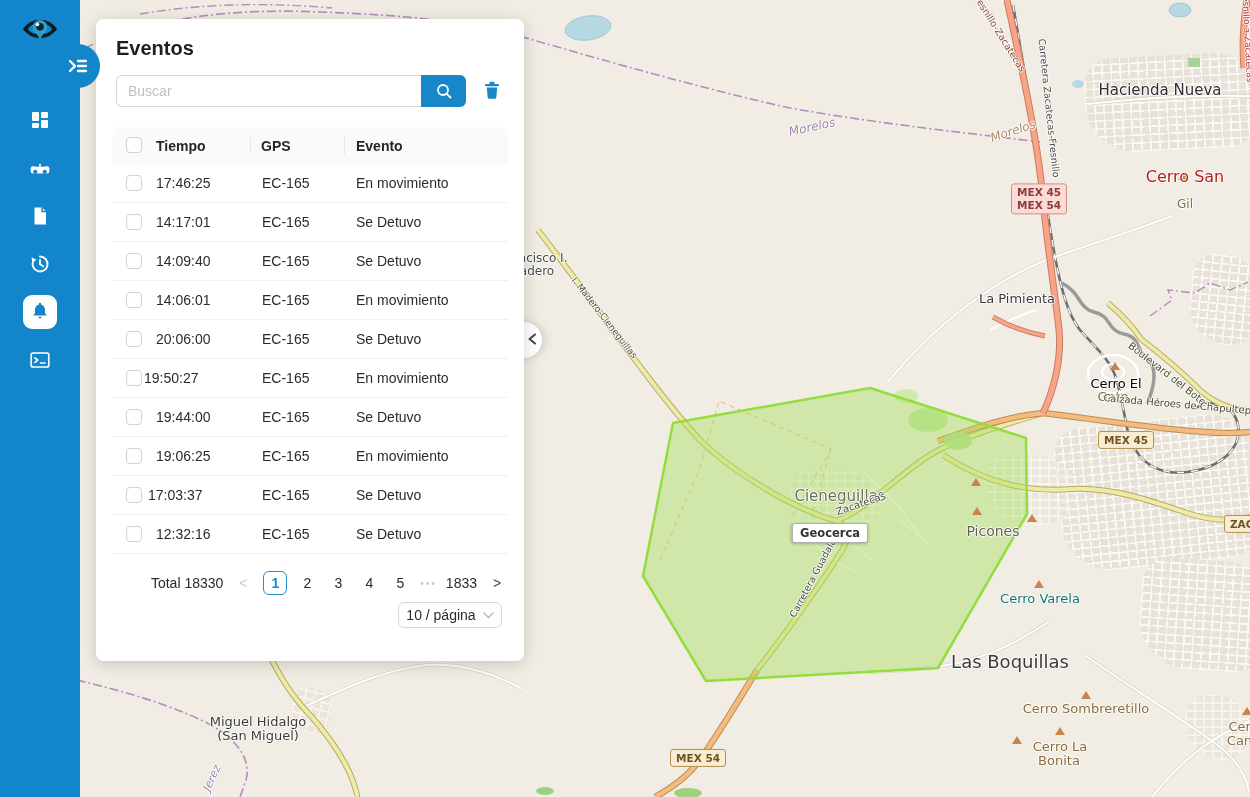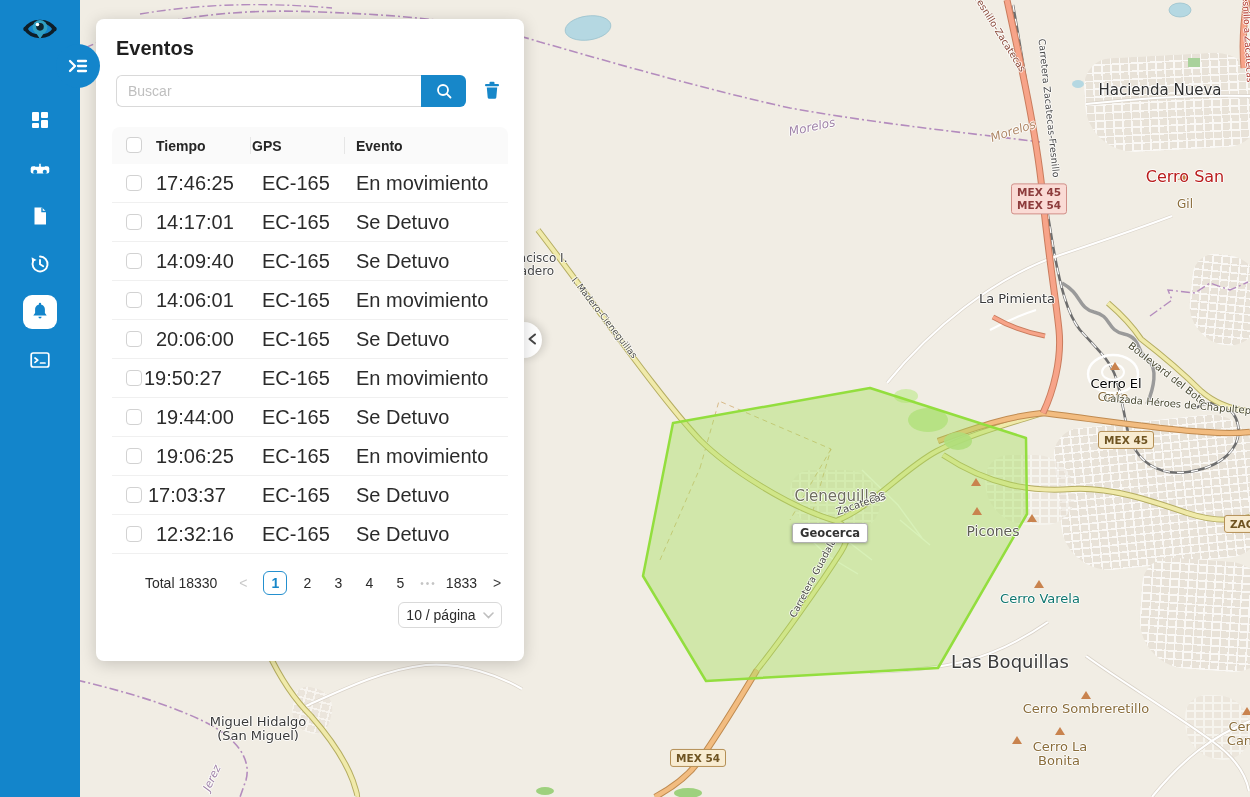--- a/index.html
+++ b/index.html
@@ -42,21 +42,21 @@
 .search-input{width:305px;height:32px;border:1px solid #d9d9d9;border-right:none;border-radius:6px 0 0 6px;
  padding:0 11px;font-size:14px;color:#333;outline:none;font-family:"Liberation Sans",sans-serif}
 .search-input::placeholder{color:#bfbfbf}
 .search-btn{width:45px;height:32px;background:#1787c9;border:none;border-radius:0 6px 6px 0;
  display:flex;align-items:center;justify-content:center;cursor:pointer}
 .trash-btn{position:absolute;left:386px;top:62px;width:20px;height:20px;background:none;border:none;cursor:pointer}
 .thead{position:absolute;left:16px;right:16px;top:108px;height:37px;background:#fafafa;border-radius:8px 8px 0 0}
 .hc{position:absolute;top:50%;transform:translateY(-50%);font-size:14px;font-weight:600;color:#262626}
 .hdiv{position:absolute;top:10px;width:1px;height:17px;background:#e6e6e6}
 .trow{position:absolute;left:16px;right:16px;height:39px;border-bottom:1px solid #f0f0f0;cursor:pointer}
-.tc{position:absolute;top:50%;transform:translateY(-50%);font-size:20px;color:#2b2b2b}
+.tc{position:absolute;top:50%;transform:translateY(-50%);font-size:14px;color:#2b2b2b}
 .cb{position:absolute;left:14px;top:11px;width:16px;height:16px;border:1px solid #d2d2d2;border-radius:4px;background:#fff;cursor:pointer}
 .cb-h{top:10px}
 .pager{position:absolute;left:16px;right:16px;top:551px;height:26px;display:flex;align-items:center;
  justify-content:flex-end;gap:9px;font-size:14px;color:#2b2b2b}
 .pg-item{min-width:22px;height:24px;line-height:24px;text-align:center;cursor:pointer;border-radius:6px}
 .pg-active{border:1px solid #2490cf;color:#1787c9;font-weight:600;min-width:24px;line-height:22px}
 .pg-prev{color:#c9c9c9}
 .pg-next{color:#3f3f3f}
 .pg-dots{color:#c4c4c4;font-size:10px;letter-spacing:2px;cursor:pointer}
 .size-select{position:absolute;right:22px;top:583px;width:104px;height:26px;border:1px solid #d9d9d9;border-radius:6px;
@@ -242,21 +242,21 @@
       <svg width="16" height="18" viewBox="0 0 16 18" fill="#1787c9">
           <rect x="1" y="3" width="14" height="2.2" rx="1"></rect>
           <path d="M5.5,3 v-1.2 a1,1 0 0 1 1,-1 h3 a1,1 0 0 1 1,1 V3 z"></path>
           <path d="M2.8,6.4 h10.4 l-.9,10 a1.6,1.6 0 0 1 -1.6,1.4 H5.3 a1.6,1.6 0 0 1 -1.6,-1.4 z"></path>
         </svg>
     </button>
 
     <div class="thead">
       <span class="cb cb-h"></span>
       <span class="hc" style="left:44px">Tiempo</span>
-      <span class="hc" style="left:140px">GPS</span>
+      <span class="hc" style="left:149px">GPS</span>
       <span class="hc" style="left:244px">Evento</span>
       <span class="hdiv" style="left:138px"></span>
       <span class="hdiv" style="left:232px"></span>
     </div>
 
     <div class="trow" style="top:145px">
       <span class="cb"></span>
       <span class="tc" style="left:44px">17:46:25</span>
       <span class="tc" style="left:150px">EC-165</span>
       <span class="tc" style="left:244px">En movimiento</span>
@@ -310,21 +310,21 @@
       <span class="tc" style="left:244px">Se Detuvo</span>
     </div>
     <div class="trow" style="top:496px">
       <span class="cb"></span>
       <span class="tc" style="left:44px">12:32:16</span>
       <span class="tc" style="left:150px">EC-165</span>
       <span class="tc" style="left:244px">Se Detuvo</span>
     </div>
 
     <div class="pager">
-      <span style="margin-right:6px">Total 18330</span>
+      <span style="margin-right:0">Total 18330</span>
       <span class="pg-item pg-prev">&lt;</span>
       <span class="pg-item pg-active">1</span>
       <span class="pg-item">2</span>
       <span class="pg-item">3</span>
       <span class="pg-item">4</span>
       <span class="pg-item">5</span>
       <span class="pg-dots">•••</span>
       <span class="pg-item">1833</span>
       <span class="pg-item pg-next">&gt;</span>
     </div>

